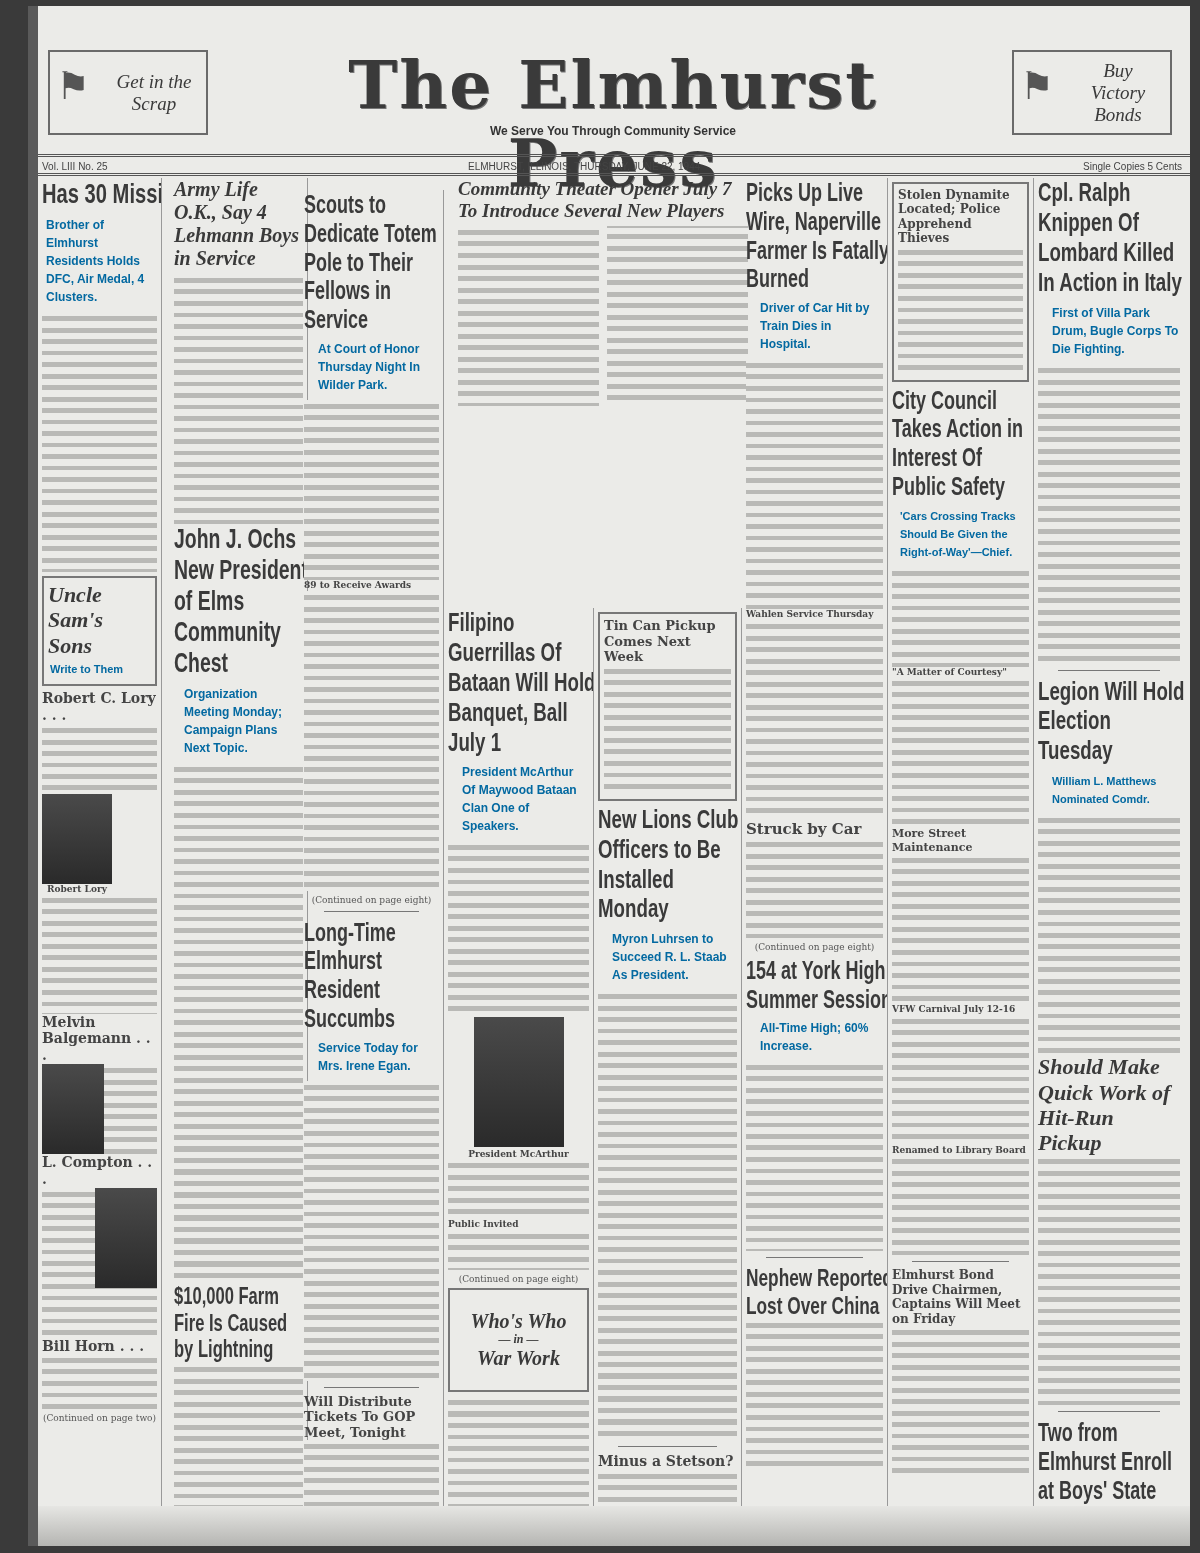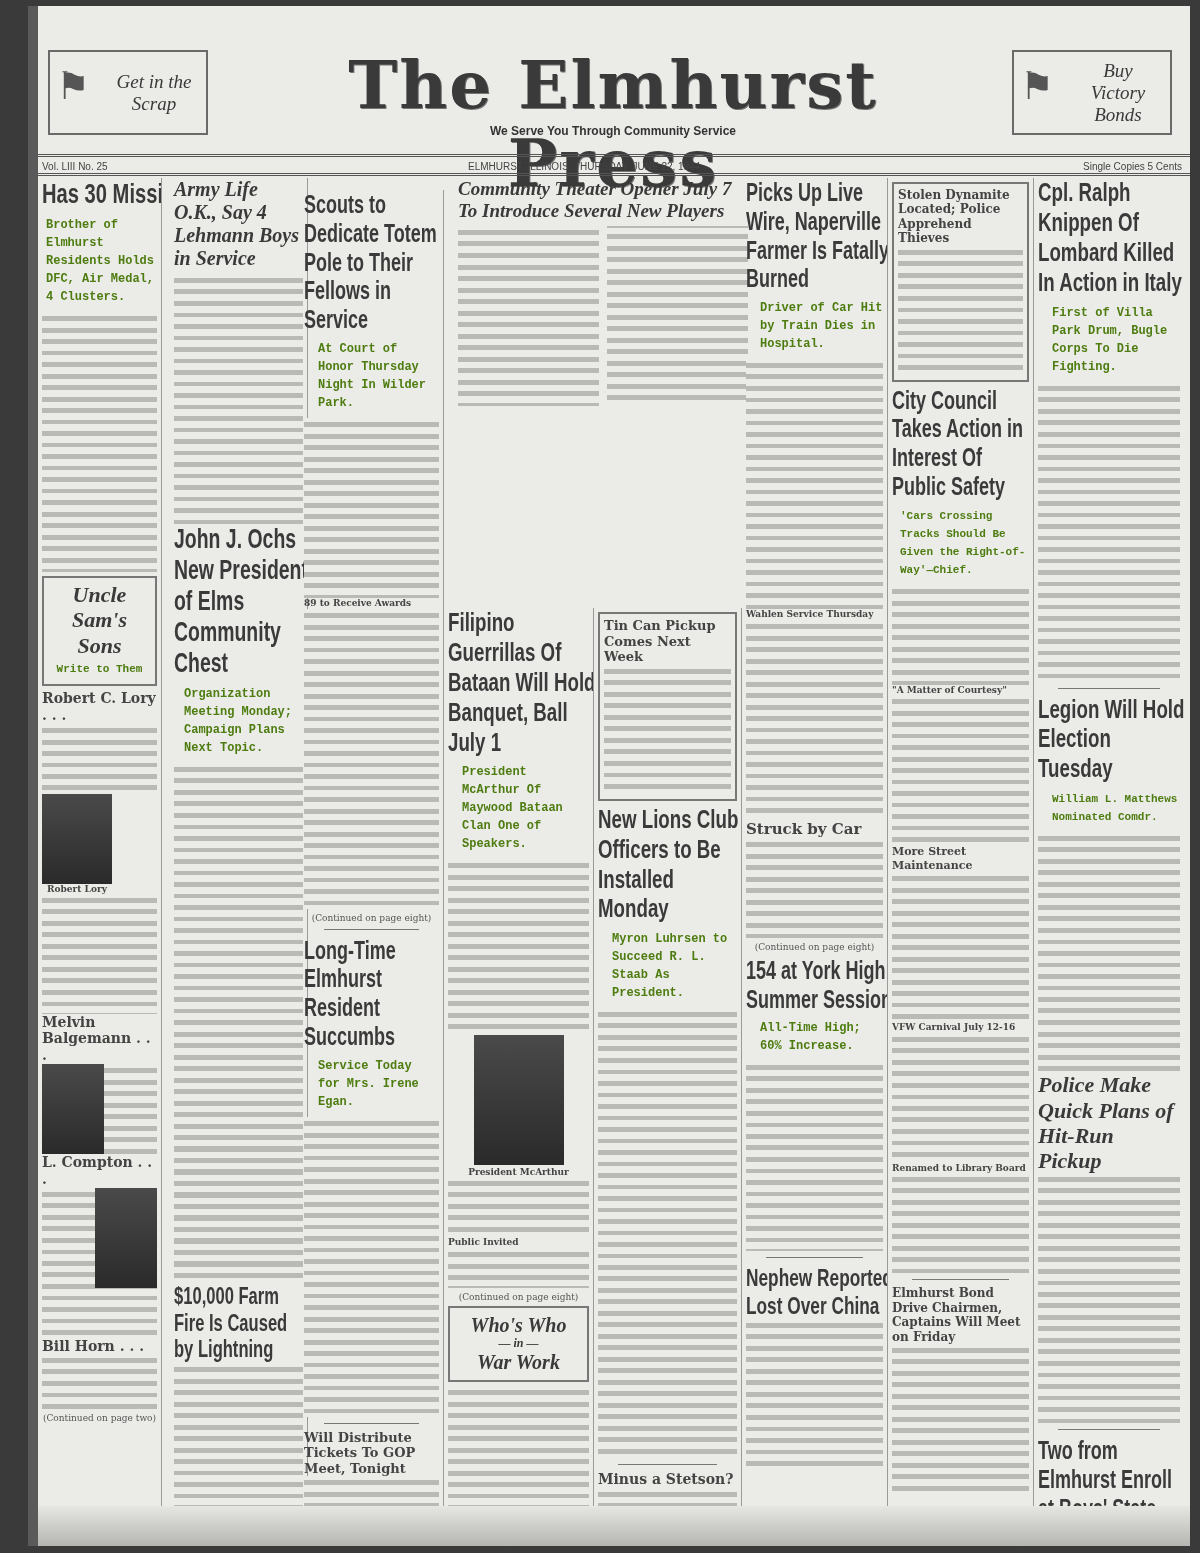--- a/index.html
+++ b/index.html
@@ -13,21 +13,21 @@
   .ear .flag{position:absolute;left:6px;top:12px;font-size:38px;color:#555;}
   .ear .ear-text{font-family:"Liberation Serif",serif;font-style:italic;font-size:19px;line-height:22px;text-align:center;color:#3a3a3a;width:80px;}
   .title{position:absolute;left:210px;top:40px;width:730px;text-align:center;font-family:"DejaVu Serif",serif;font-weight:bold;font-size:66px;letter-spacing:2px;color:#3a3a3a;text-shadow:1px 1px 0 #777;}
   .tagline{position:absolute;left:210px;top:118px;width:730px;text-align:center;font-family:"Liberation Sans Narrow","Liberation Sans",sans-serif;font-weight:bold;font-size:12px;color:#333;}
   .dateline{position:absolute;left:0;top:148px;width:100%;height:22px;border-top:3px double #555;border-bottom:3px double #555;font-family:"Liberation Sans",sans-serif;font-size:10px;color:#444;box-sizing:border-box;}
   .dateline span{position:absolute;top:4px;}
   .cols{position:absolute;left:0;top:172px;width:100%;height:1330px;}
   .col{position:absolute;top:0;height:1330px;border-right:1px solid #999;box-sizing:border-box;padding:0 4px;overflow:hidden;}
   .h-cond{font-family:"Liberation Sans",sans-serif;font-weight:bold;color:#3a3a3a;transform:scaleX(.72);transform-origin:left top;white-space:nowrap;line-height:1.15;}
   .h-ital{font-family:"Liberation Serif",serif;font-style:italic;font-weight:bold;color:#3a3a3a;line-height:1.15;}
-  .h-sub{font-family:Liberation Mono, monospace;font-weight:bold;color:#4d7c0f;font-size:14px;line-height:18px;margin:6px 0 6px 14px;}
+  .h-sub{font-family:Liberation Sans, sans-serif;font-weight:bold;color:#0369a1;font-size:14px;line-height:18px;margin:6px 0 6px 14px;}
   .h-serif{font-family:"DejaVu Serif",serif;font-weight:bold;color:#444;line-height:1.2;}
   .body{font-family:"DejaVu Serif",serif;font-size:9px;line-height:11.5px;color:#666;text-align:justify;}
   .lines{height:100%;background:repeating-linear-gradient(#ebebe8 0 4px,#b9b9b6 4px 9px,#ebebe8 9px 11.5px);}
   .box{border:2px solid #777;padding:4px;margin:4px 0;}
   .rule{border-top:1px solid #777;margin:6px 20px;}
   .photo{background:linear-gradient(#4a4a4a,#2a2a2a);}
   .caption{font-family:"DejaVu Serif",serif;font-weight:bold;font-size:9px;text-align:center;color:#444;}
   .cont{font-family:"DejaVu Serif",serif;font-size:9px;text-align:center;color:#555;margin:4px 0;}
 </style>
 </head>
@@ -53,21 +53,21 @@
   </div>
 
   <div class="cols">
 
     <div class="col" style="left:0;width:124px;">
       <div class="h-cond" style="font-size:28px;">Has 30 Missions Over Germany to Credit; Visits Here</div>
       <div class="h-sub" style="font-size:12px;margin-left:4px;white-space:normal">Brother of Elmhurst Residents Holds DFC, Air Medal, 4 Clusters.</div>
       <div class="body" style="height:260px">
           <div class="lines"></div>
         </div>
-      <div class="box" style="text-align:center">
+      <div class="box" style="text-align:left">
         <div class="h-ital" style="font-size:22px">Uncle Sam's Sons</div>
         <div class="h-sub" style="font-size:11px;margin:2px">Write to Them</div>
       </div>
       <div class="h-serif" style="font-size:14px">Robert C. Lory . . .</div>
       <div class="body" style="height:70px">
           <div class="lines"></div>
         </div>
       <div class="photo" style="width:70px;height:90px;"></div>
       <div class="caption" style="width:70px">Robert Lory</div>
       <div class="body" style="height:120px">
@@ -145,21 +145,21 @@
       <div class="photo" style="width:90px;height:130px;margin:6px auto 2px"></div>
       <div class="caption">President McArthur</div>
       <div class="body" style="height:60px">
           <div class="lines"></div>
         </div>
       <div class="h-serif" style="font-size:9px">Public Invited</div>
       <div class="body" style="height:40px">
           <div class="lines"></div>
         </div>
       <div class="cont">(Continued on page eight)</div>
-      <div class="box" style="text-align:center;padding:6px 4px">
+      <div class="box" style="text-align:center;padding:20px 4px">
         <div class="h-ital" style="font-size:20px">Who's Who</div>
         <div class="h-ital" style="font-size:12px">— in —</div>
         <div class="h-ital" style="font-size:20px">War Work</div>
       </div>
       <div class="body" style="height:200px">
           <div class="lines"></div>
         </div>
     </div>
     <div class="col" style="left:556px;top:430px;width:148px;height:900px;">
       <div class="box">
@@ -247,21 +247,21 @@
       <div class="h-sub" style="font-size:12px">First of Villa Park Drum, Bugle Corps To Die Fighting.</div>
       <div class="body" style="height:300px">
           <div class="lines"></div>
         </div>
       <div class="rule"></div>
       <div class="h-cond" style="font-size:26px;white-space:normal;width:210px">Legion Will Hold Election Tuesday</div>
       <div class="h-sub" style="font-size:11px">William L. Matthews Nominated Comdr.</div>
       <div class="body" style="height:240px">
           <div class="lines"></div>
         </div>
-      <div class="h-ital" style="font-size:22px">Police Make Quick Plans of Hit-Run Pickup</div>
+      <div class="h-ital" style="font-size:22px">Should Make Quick Work of Hit-Run Pickup</div>
       <div class="body" style="height:250px">
           <div class="lines"></div>
         </div>
       <div class="rule"></div>
       <div class="h-cond" style="font-size:25px;white-space:normal;width:210px">Two from Elmhurst Enroll at Boys' State</div>
       <div class="body" style="height:200px">
           <div class="lines"></div>
         </div>
     </div>
   </div>

